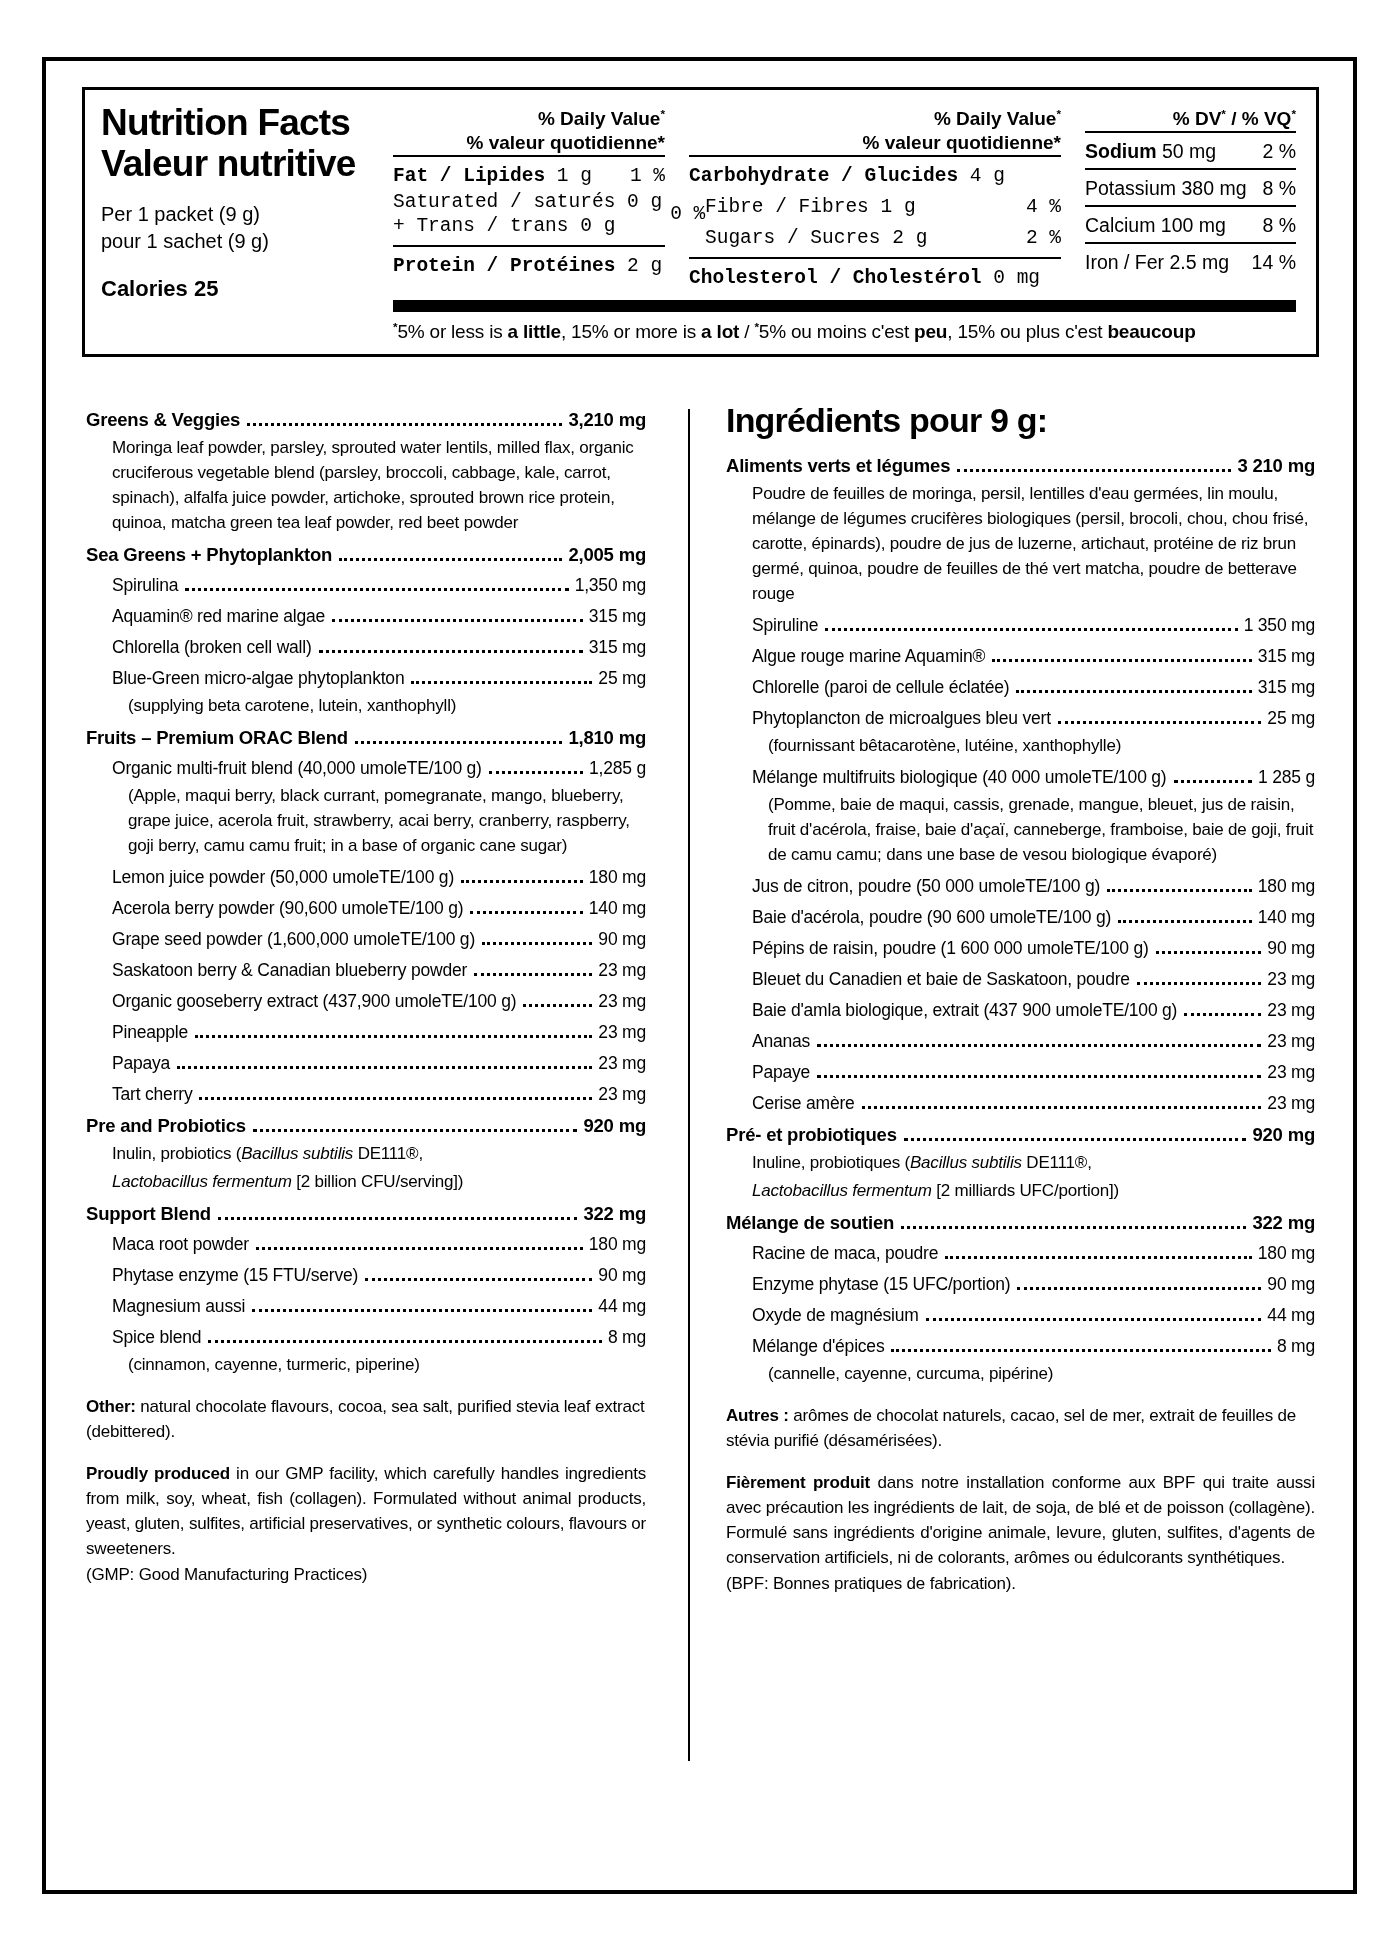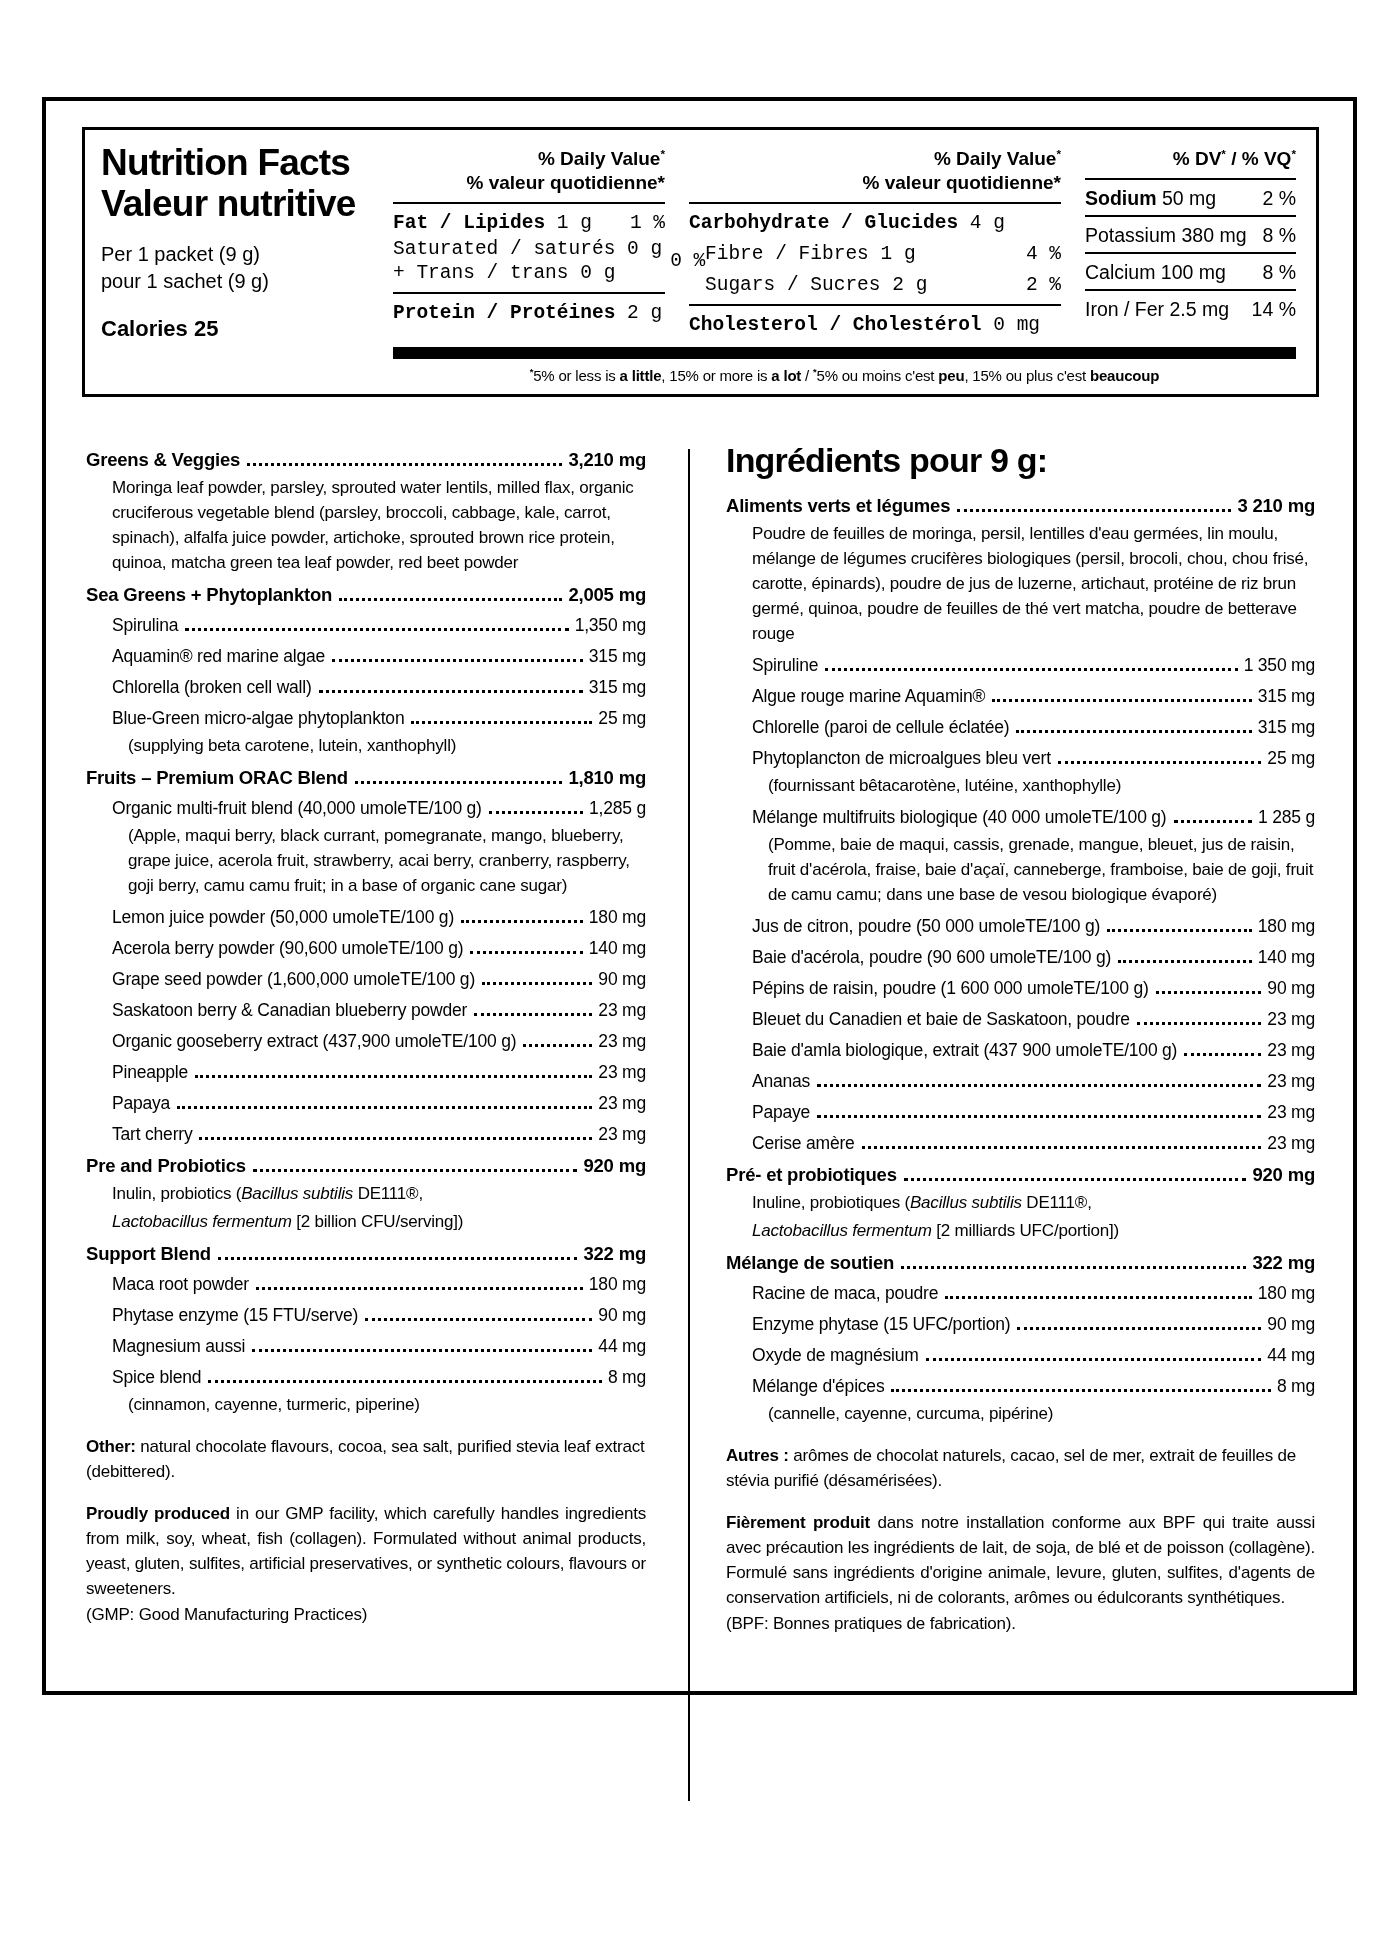--- a/index.html
+++ b/index.html
@@ -1,47 +1,47 @@
 <!DOCTYPE html>
 <html><head>
 <meta charset="utf-8">
 <style>
   html,body{margin:0;padding:0;}
   body{width:1400px;height:1936px;background:#fff;color:#000;
        font-family:"Liberation Sans",sans-serif;position:relative;overflow:hidden;}
-  .label-border{position:absolute;left:42px;top:57px;width:1315px;height:1598px;
-                border:4px solid #000;box-sizing:border-box;padding:26px 34px 30px 36px;margin-top:40px;}
+  .label-border{position:absolute;left:42px;top:57px;width:1315px;height:1837px;
+                border:4px solid #000;box-sizing:border-box;padding:26px 34px 30px 36px;}
   .b{font-weight:700;}
   .i{font-style:italic;}
   sup{font-size:0.62em;font-weight:700;}
 
   
   .panel{border:3px solid #000;display:grid;
          grid-template-columns:268px 272px 372px 1fr;column-gap:24px;
          padding:12px 20px 10px 16px;box-sizing:border-box;}
   .identity{grid-row:1/3;display:flex;flex-direction:column;}
   .ptitle{font-size:37px;font-weight:700;line-height:41px;letter-spacing:-0.8px;}
   .serving{font-size:20px;line-height:27px;margin-top:17px;}
   .calories{font-size:22px;margin-top:21px;}
   .ncol{font-size:19.5px;}
   .nhead{font-weight:700;text-align:right;font-size:19px;line-height:24px;
-         border-bottom:2px solid #000;padding-bottom:7px;}
+         border-bottom:2px solid #000;padding-bottom:0;}
   .prow{display:flex;justify-content:space-between;align-items:flex-start;
         margin-top:7px;line-height:24px;font-family:Liberation Mono, monospace;}
   .prow.mid{align-items:center;margin-top:2px;}
   .nm{white-space:nowrap;}
   .dv{white-space:nowrap;margin-left:8px;}
   .rule{border-top:2px solid #000;margin-top:7px;}
   .indent{padding-left:16px;}
   .mineral{display:flex;justify-content:space-between;border-bottom:2px solid #000;
            padding:7px 0 6px;line-height:22px;font-size:19.5px;}
   .mineral:last-child{border-bottom:none;}
   .pfoot{grid-column:2/5;margin-top:10px;}
   .thickbar{height:12px;background:#000;}
-  .footnote{font-size:15px;margin-top:8px;letter-spacing:-0.2px;text-align:center;}
+  .footnote{font-size:19px;margin-top:8px;letter-spacing:-0.2px;}
 
   
   .ingredients{display:flex;margin-top:44px;padding:0 4px;align-items:flex-start;}
   .icol-en{width:560px;flex:0 0 auto;}
   .vdivider{width:2px;background:#000;height:1352px;margin:8px 36px 0 42px;flex:0 0 auto;}
   .icol-fr{flex:1;min-width:0;}
   .ititle{font-size:34px;line-height:38px;margin:0 0 8px;font-weight:700;letter-spacing:-0.8px;}
   .ing-row{display:flex;align-items:baseline;font-size:17.5px;line-height:25px;
            padding-top:6px;letter-spacing:-0.2px;}
   .ing-row.head{font-weight:700;font-size:18.5px;}

